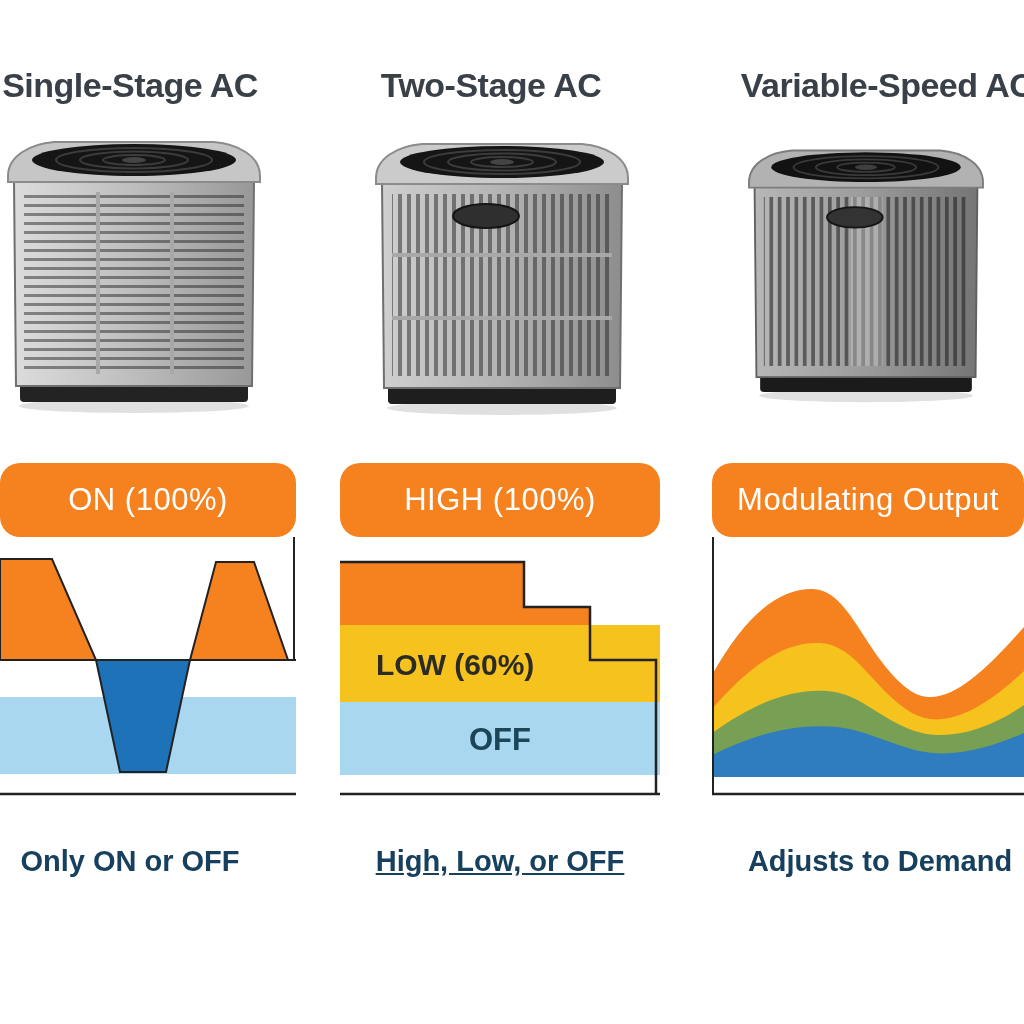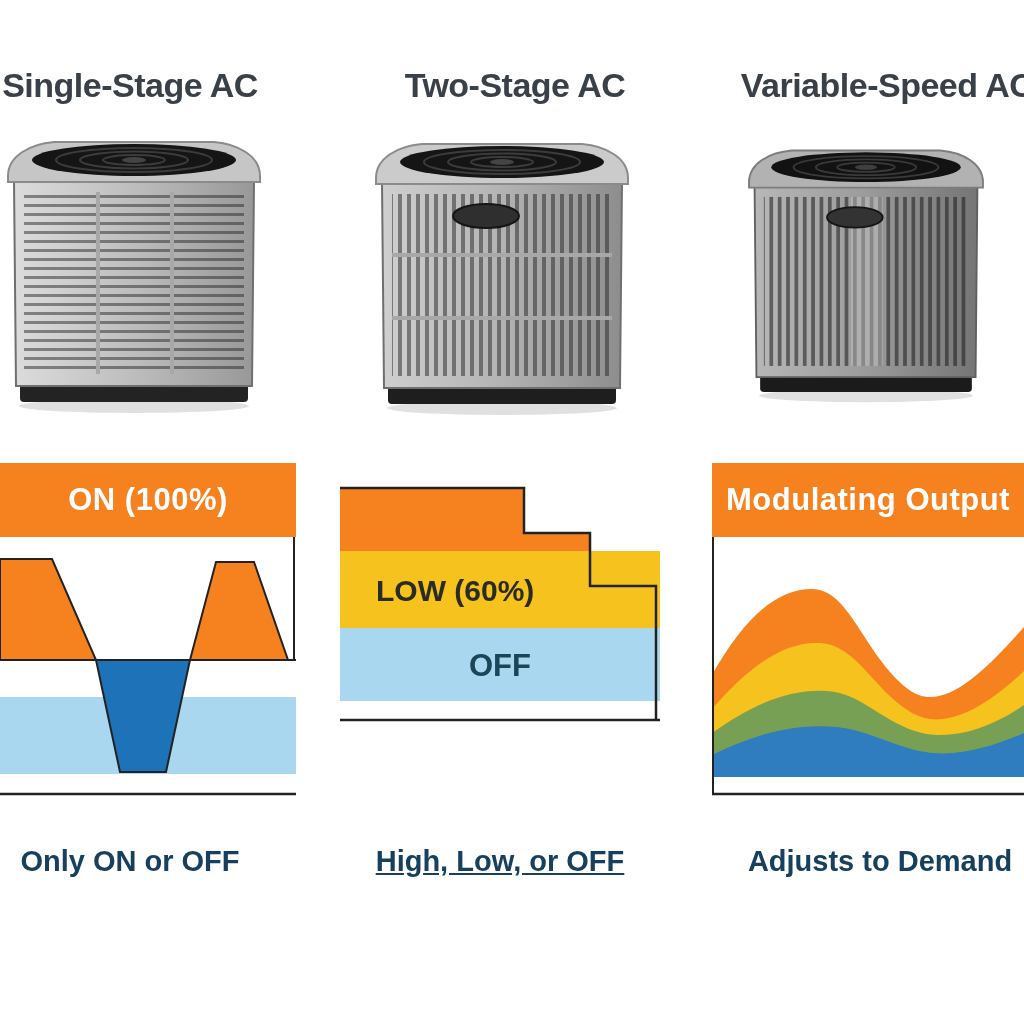--- a/index.html
+++ b/index.html
@@ -7,37 +7,38 @@
     width:1024px;height:1024px;position:relative;overflow:hidden;
     background:#ffffff;
     font-family:"Liberation Sans",sans-serif;
   }
   .col-title{
     position:absolute;top:66px;
     font-size:34px;font-weight:700;color:#3A4048;
     text-align:center;white-space:nowrap;letter-spacing:-0.5px;
   }
   .t1{left:-10px;width:280px;}
-  .t2{left:380px;width:270px;}
+  .t2{left:356px;width:270px;}
   .t3{left:722px;width:330px;}
 
   .unit{position:absolute;}
   .u1{left:-6px;top:118px;}
   .u2{left:362px;top:120px;}
   .u3{left:736px;top:128px;}
 
   .chart{position:absolute;top:463px;height:335px;}
   .c1{left:0;width:296px;}
   .c2{left:340px;width:320px;}
   .c3{left:712px;width:312px;}
   .chart-header{
     height:74px;background:#F5821F;
     display:flex;align-items:center;justify-content:center;
-    color:#FFFFFF;font-size:31px;font-weight:700;white-space:nowrap;
+    color:#FFFFFF;font-size:31px;font-weight:400;white-space:nowrap;
     letter-spacing:0.5px;
+    border-radius:20px;
   }
   .chart-body{display:block;}
   .chart svg text{font-family:"Liberation Sans",sans-serif;font-weight:700;}
   .lbl-low{font-size:30px;fill:#2B2B25;}
   .lbl-off{font-size:31px;fill:#1C4558;}
 
   .caption{
     position:absolute;top:845px;
     font-size:29px;font-weight:700;color:#16405E;
     text-align:center;white-space:nowrap;
@@ -136,20 +137,21 @@
     <line x1="0" y1="123" x2="296" y2="123" stroke="#222222" stroke-width="2"></line>
     <line x1="294" y1="0" x2="294" y2="123" stroke="#222222" stroke-width="2"></line>
     <polygon points="0,22 52,22 96,123 0,123" fill="#F5821F" stroke="#222222" stroke-width="2"></polygon>
     <polygon points="96,123 190,123 166,235 120,235" fill="#1E72B8" stroke="#222222" stroke-width="2"></polygon>
     <polygon points="190,123 216,25 254,25 288,123" fill="#F5821F" stroke="#222222" stroke-width="2"></polygon>
     <line x1="0" y1="257" x2="296" y2="257" stroke="#222222" stroke-width="2.5"></line>
   </svg>
 </div>
 
 <div class="chart c2">
+  <div class="chart-header">HIGH (100%)</div>
   <svg class="chart-body" width="320" height="261" viewBox="0 0 320 261">
     <polygon points="0,25 184,25 184,70 250,70 250,88 0,88" fill="#F5821F"></polygon>
     <rect x="0" y="88" width="320" height="77" fill="#F6C21D"></rect>
     <rect x="0" y="165" width="320" height="73" fill="#A9D7EF"></rect>
     <polyline points="0,25 184,25 184,70 250,70 250,123 316,123 316,257" fill="none" stroke="#222222" stroke-width="2.5"></polyline>
     <line x1="0" y1="257" x2="320" y2="257" stroke="#222222" stroke-width="2.5"></line>
     <text class="lbl-low" x="36" y="138">LOW (60%)</text>
     <text class="lbl-off" x="160" y="213" text-anchor="middle">OFF</text>
   </svg>
 </div>

